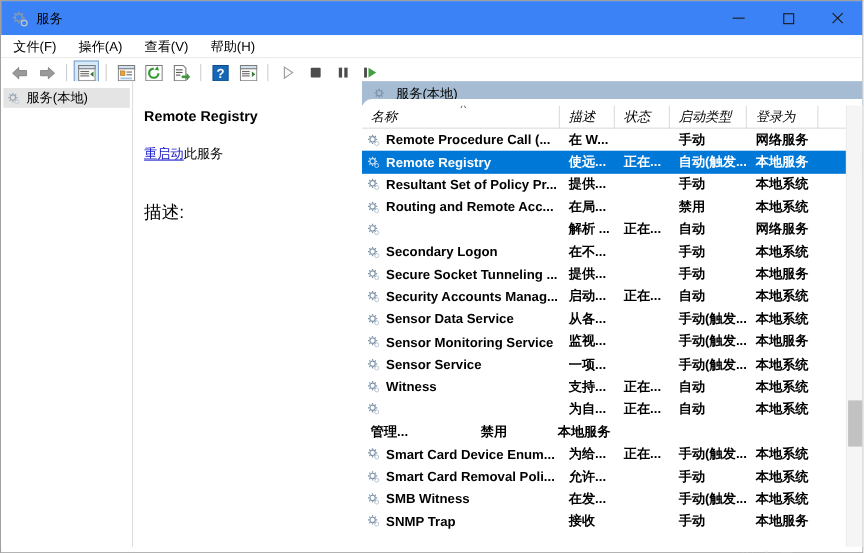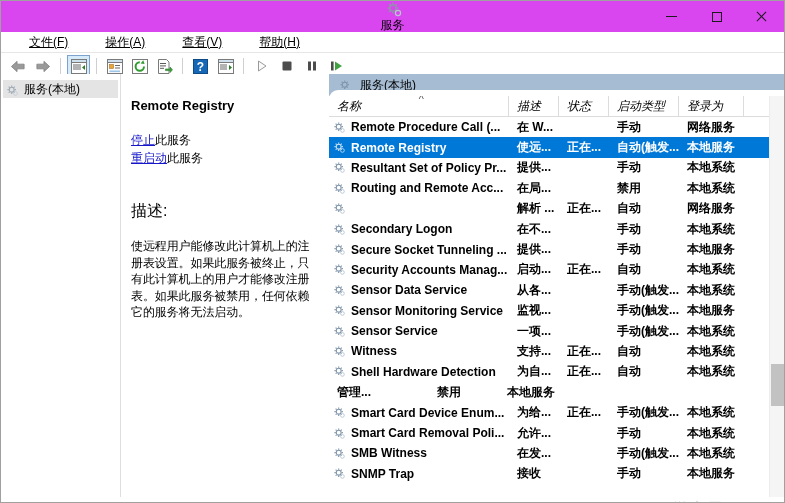--- a/index.html
+++ b/index.html
@@ -15,22 +15,22 @@
     position: relative;
     width: 785px; height: 503px;
     background: #ffffff;
     border: 1px solid #a0a0a0;
     overflow: hidden;
   }
 
   
   .titlebar {
     position: absolute; left: 0; top: 0; width: 783px; height: 31px;
-    background: #d946ef;
-    display: flex; align-items: center; flex-direction: column;
+    background: #3b82f6;
+    display: flex; align-items: center;
   }
   .title-icon {
     width: 16px; height: 16px; margin-left: 9px; margin-right: 7px;
     position: relative; flex: none;
   }
   .title-text {
     font-size: 12px; color: #000; line-height: 16px;
   }
   .win-buttons {
     position: absolute; right: 0; top: 0; height: 31px;
@@ -52,22 +52,22 @@
   .win-btn .close-glyph::after  { transform: rotate(-45deg); }
 
   
   .menubar {
     position: absolute; left: 0; top: 31px; width: 783px; height: 21px;
     background: #ffffff;
     display: flex; align-items: center;
     border-bottom: 1px solid #e6e6e6;
   }
   .menu-item {
-    font-size: 12px; color: #000; padding: 2px 9px 2px 9px; margin-left: 19px;
-    line-height: 15px; white-space: nowrap; text-decoration: underline;
+    font-size: 12px; color: #000; padding: 2px 9px 2px 9px; margin-left: 2px;
+    line-height: 15px; white-space: nowrap;
   }
 
   
   .toolbar {
     position: absolute; left: 0; top: 52px; width: 783px; height: 27px;
     background: #ffffff;
     display: flex; align-items: center;
     border-bottom: 1px solid #d4d4d4;
     padding-left: 4px;
   }
@@ -395,27 +395,23 @@
             </svg>
           </span>
           <span class="lbl">服务(本地)</span>
         </div>
         <div class="tab-round"></div>
       </div>
 
       <div class="detail">
         <div class="svc-title">Remote Registry</div>
         <div class="link">
-          <a>停止</a><span>此服务</span>
-        </div>
-        <div class="link">
           <a>重启动</a><span>此服务</span>
         </div>
         <div class="desc-label">描述:</div>
-        <div class="desc-body">使远程用户能修改此计算机上的注册表设置。如果此服务被终止，只有此计算机上的用户才能修改注册表。如果此服务被禁用，任何依赖它的服务将无法启动。</div>
       </div>
 
       <div class="listview">
         <div class="lv-header">
           <div class="hcell c-name sorted">名称</div>
           <div class="hcell c-desc">描述</div>
           <div class="hcell c-state">状态</div>
           <div class="hcell c-start">启动类型</div>
           <div class="hcell c-logon">登录为</div>
           <div class="hcell c-tail"></div>
@@ -718,21 +714,20 @@
                       <line x1="7" y1="10.6" x2="7" y2="12.2"></line>
         <line x1="1.8" y1="7" x2="3.4" y2="7"></line>
                       <line x1="10.6" y1="7" x2="12.2" y2="7"></line>
         <line x1="3.3" y1="3.3" x2="4.4" y2="4.4"></line>
                       <line x1="9.6" y1="9.6" x2="10.7" y2="10.7"></line>
         <line x1="10.7" y1="3.3" x2="9.6" y2="4.4"></line>
                       <line x1="4.4" y1="9.6" x2="3.3" y2="10.7"></line>
       </g>
       <circle cx="11.6" cy="11.6" r="2.3" fill="none" stroke="#b8c5d1" stroke-width="1.1"></circle>
     </svg></span>
-                <span class="txt">Shell Hardware Detection</span>
               </div>
               <div class="cell d">为自...</div>
               <div class="cell s">正在...</div>
               <div class="cell t">自动</div>
               <div class="cell g">本地系统</div>
             </div>
             <div class="row">
               <div class="cell d">管理...</div>
               <div class="cell s"></div>
               <div class="cell t">禁用</div>

